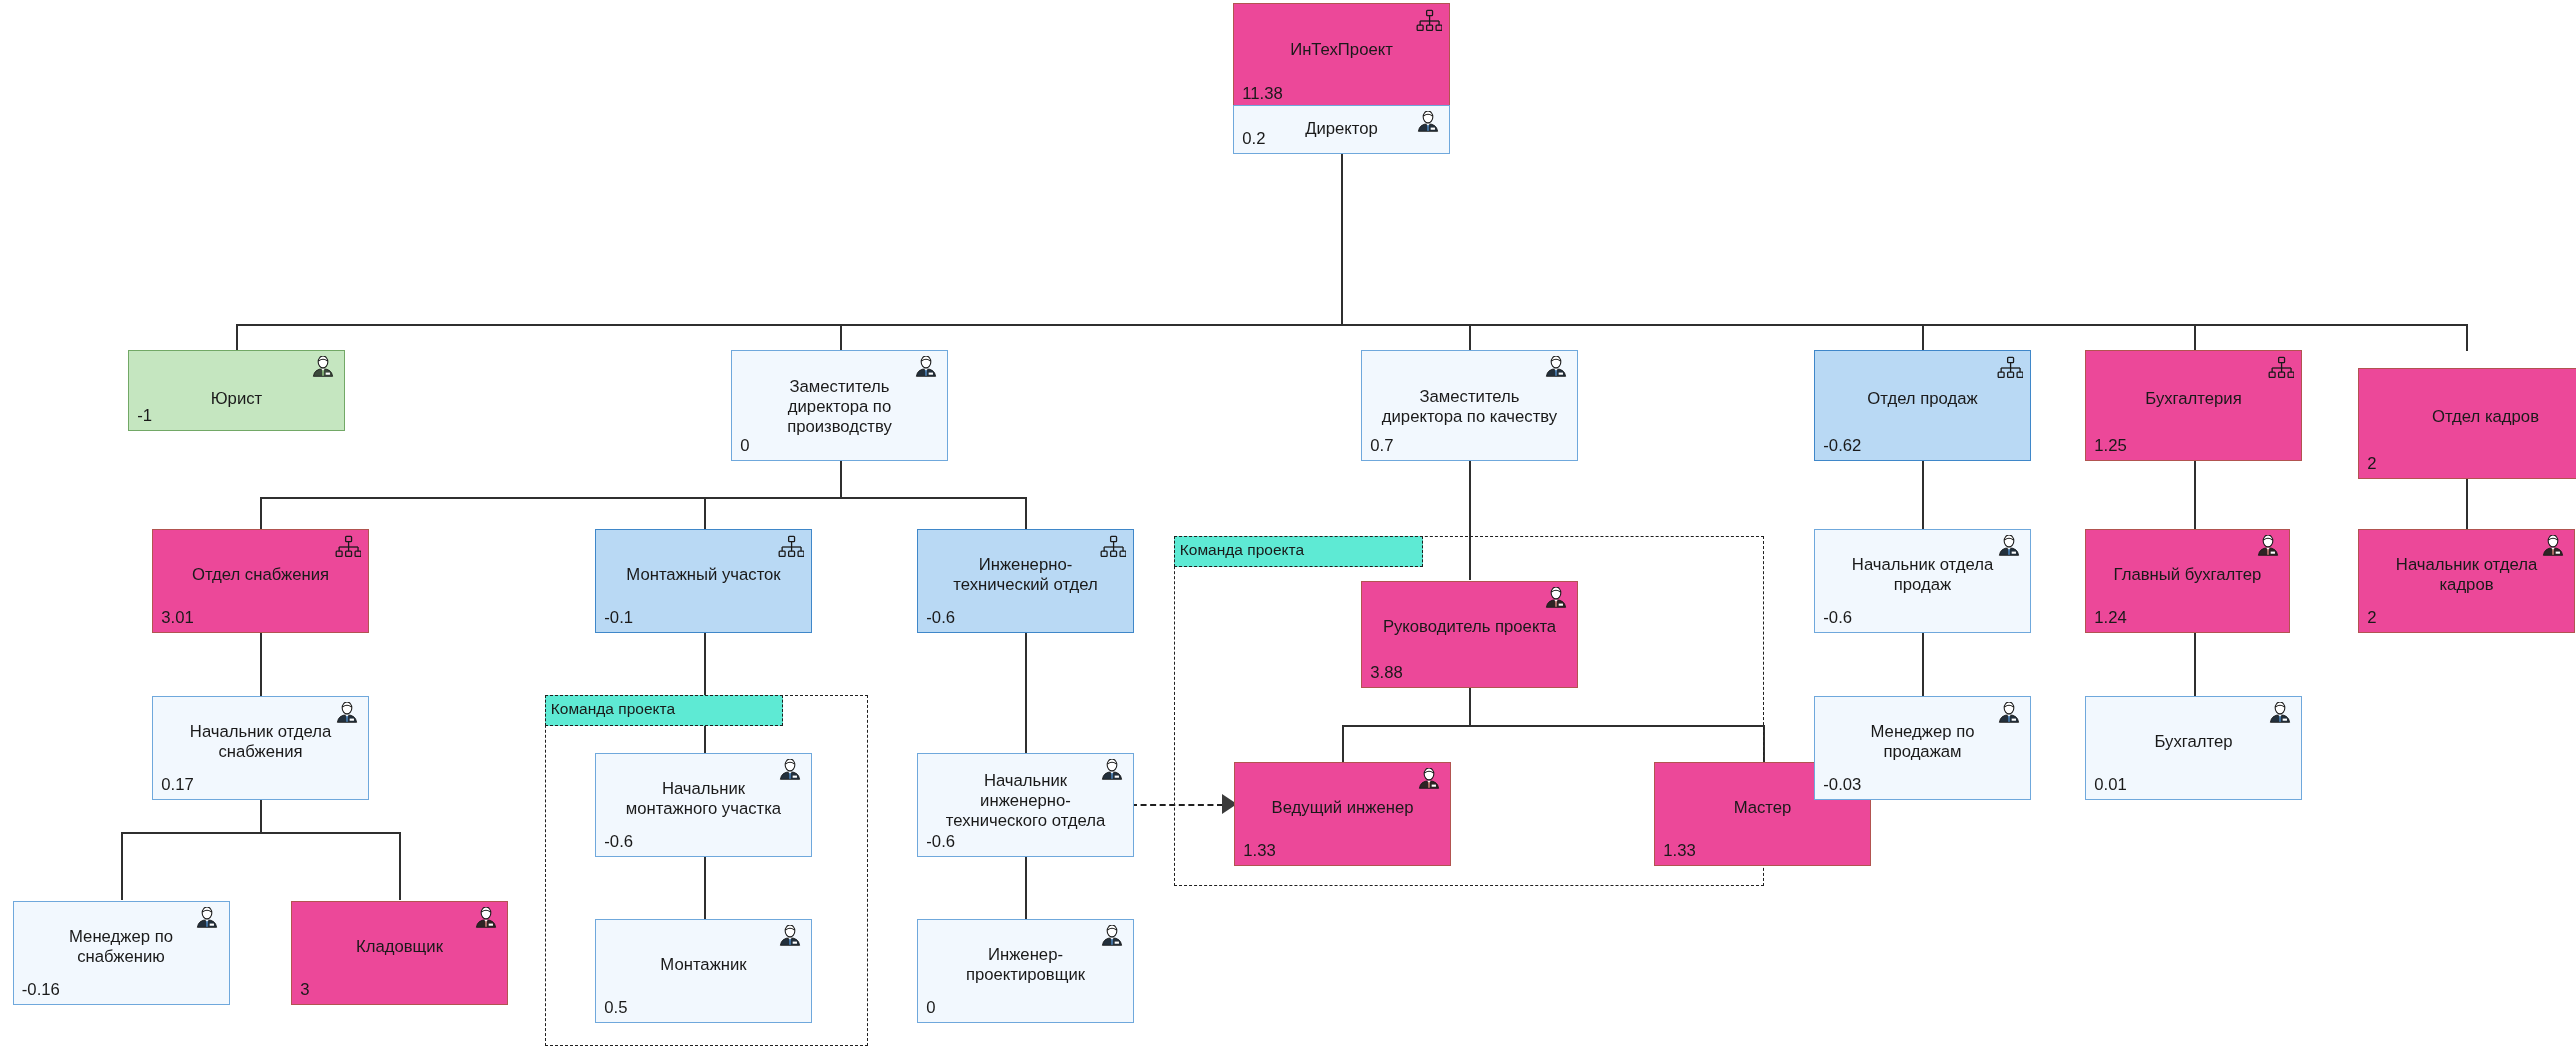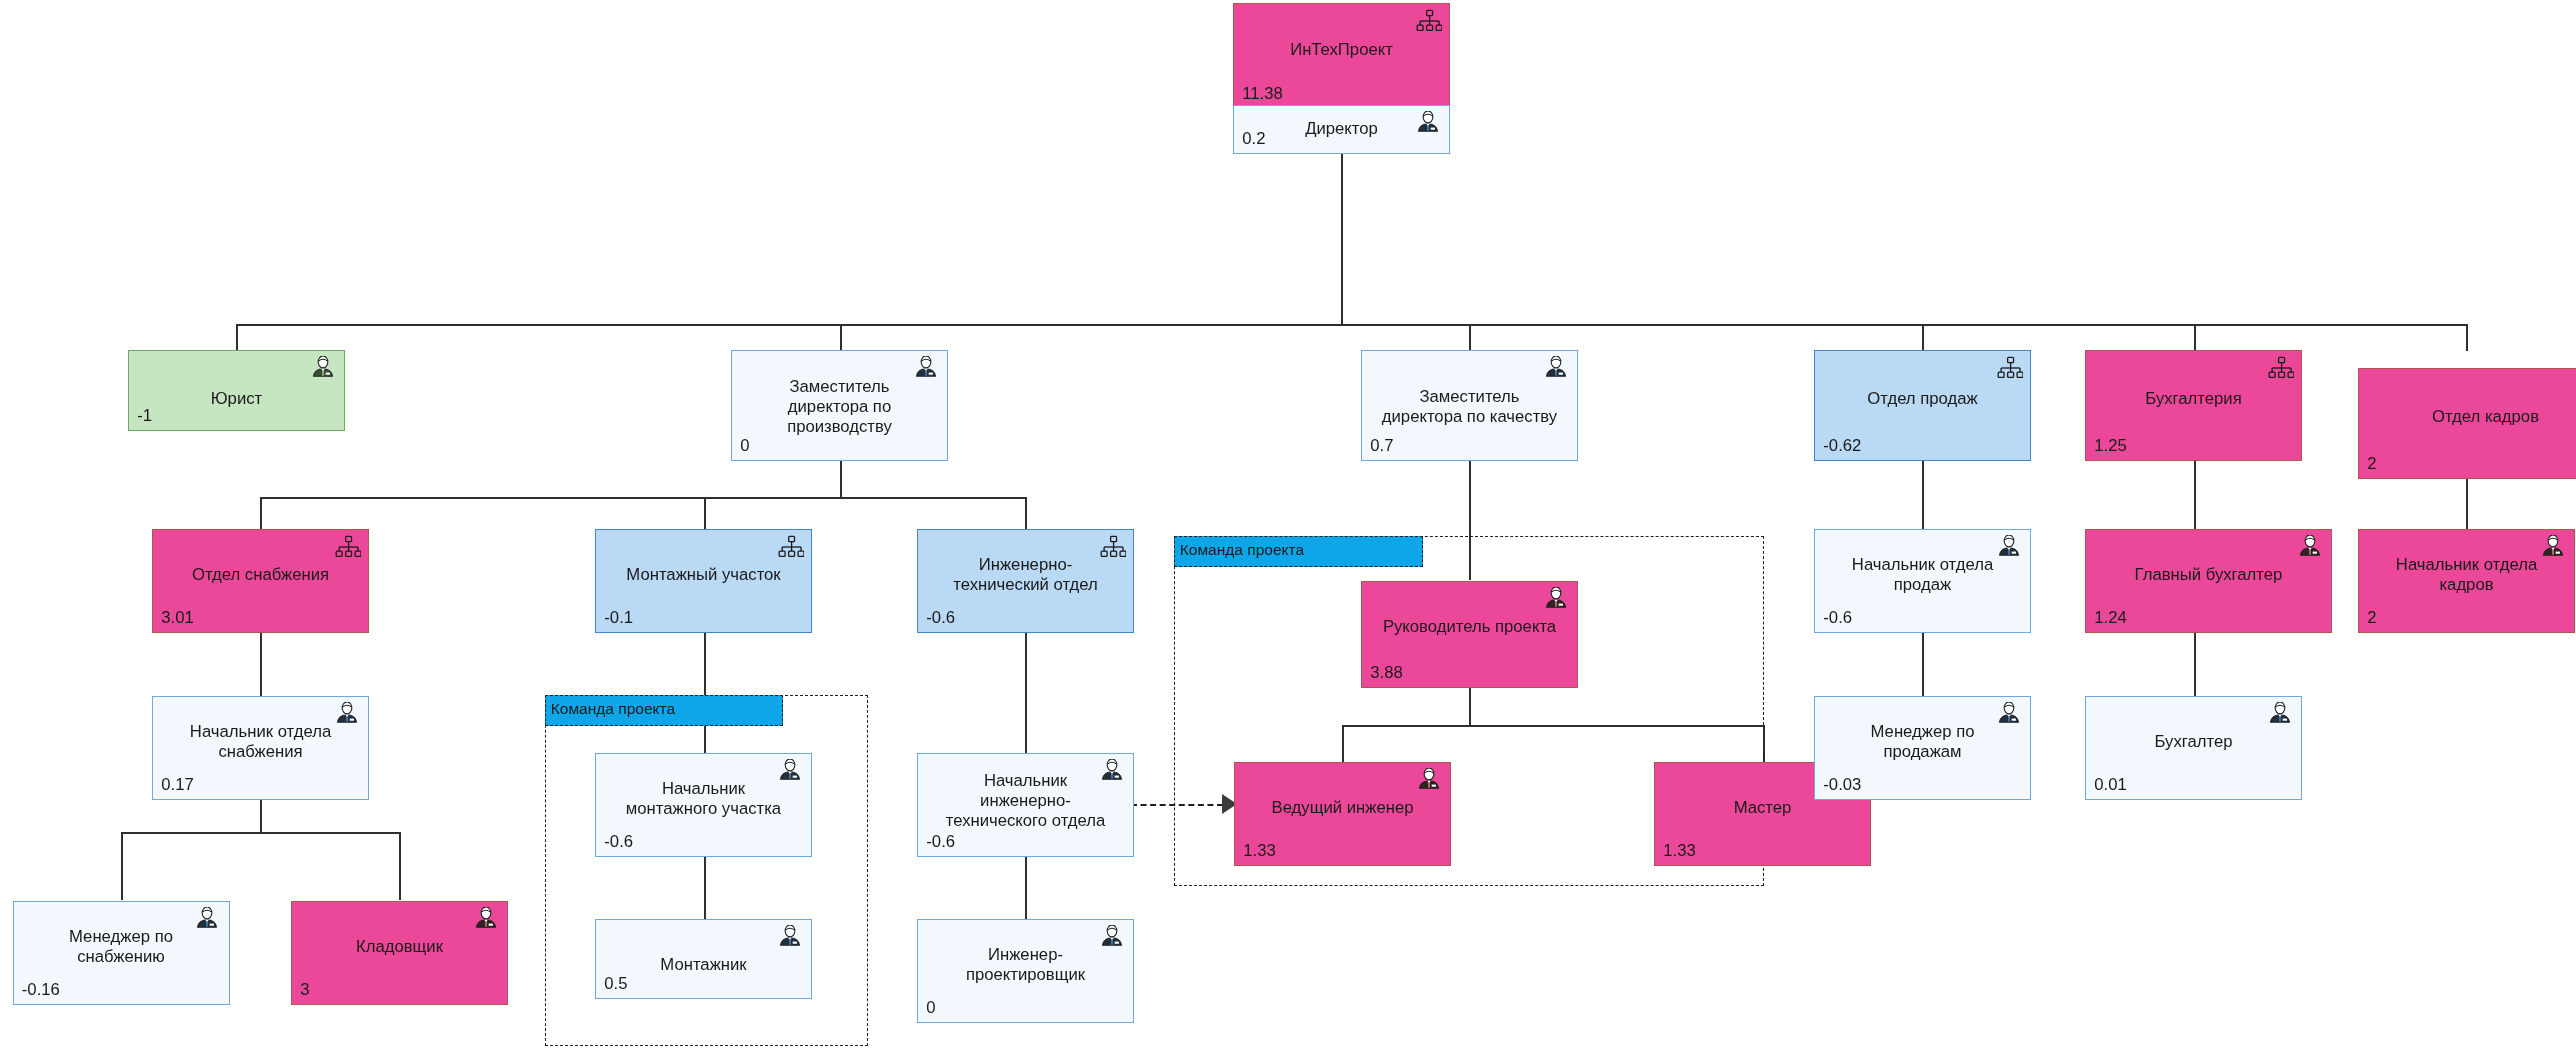--- a/index.html
+++ b/index.html
@@ -29,21 +29,21 @@
   
   .ln{position:absolute;background:#2f2f2f;}
   .ln.v{width:1.8px;}
   .ln.h{height:1.8px;}
 
   
   .group{position:absolute;box-sizing:border-box;border:1.8px dashed #1f1f1f;background:transparent;}
   .group-tab{
       position:absolute;box-sizing:border-box;
       border:1.8px dashed #1f1f1f;border-bottom:1.8px dashed #1f1f1f;
-      background:#0ea5e9;
+      background:#5eead4;
       font-size:15.5px;line-height:15.5px;color:#1a1a1a;
       padding:5.4px 0 0 4.8px;
   }
 
   
   .dash-line{position:absolute;height:0;border-top:2.4px dashed #1f1f1f;}
   .arrow-head{
       position:absolute;width:0;height:0;
       border-top:10px solid transparent;
       border-bottom:10px solid transparent;
@@ -332,21 +332,21 @@
         <path d="M19 24 l3 6 l3 -6 z" fill="#ffffff"></path>
         <rect x="20.5" y="26" width="3" height="11" fill="#4a7fb5"></rect>
         <rect x="27" y="31" width="8" height="4" fill="#ffffff"></rect>
       </svg>
     </span>
     <span class="title" style="top:25px;">Начальник отдела
 продаж</span>
     <span class="value">-0.6</span>
   </div>
 
-  <div class="node pal-pink" style="left:2085px;top:529px;width:247px;height:104px;">
+  <div class="node pal-pink" style="left:2085px;top:529px;width:205px;height:104px;">
     <span class="ic">
       <svg viewBox="0 0 44 40" width="24" height="21.4">
         <ellipse cx="22" cy="11" rx="9" ry="11" fill="#ffffff" stroke="#1a1a1a" stroke-width="2"></ellipse>
         <path d="M14 9 q8 -6 16 0" fill="none" stroke="#1a1a1a" stroke-width="2"></path>
         <path d="M4 38 q2 -14 18 -14 q16 0 18 14 z" fill="#2e2424" stroke="#1a1a1a" stroke-width="1.6"></path>
         <path d="M19 24 l3 6 l3 -6 z" fill="#ffffff"></path>
         <rect x="20.5" y="26" width="3" height="11" fill="#c27a72"></rect>
         <rect x="27" y="31" width="8" height="4" fill="#ffffff"></rect>
       </svg>
     </span>
@@ -504,21 +504,21 @@
         <path d="M4 38 q2 -14 18 -14 q16 0 18 14 z" fill="#2e2424" stroke="#1a1a1a" stroke-width="1.6"></path>
         <path d="M19 24 l3 6 l3 -6 z" fill="#ffffff"></path>
         <rect x="20.5" y="26" width="3" height="11" fill="#c27a72"></rect>
         <rect x="27" y="31" width="8" height="4" fill="#ffffff"></rect>
       </svg>
     </span>
     <span class="title" style="top:35px;">Кладовщик</span>
     <span class="value">3</span>
   </div>
 
-  <div class="node pal-lblue" style="left:595px;top:919px;width:217px;height:80px;">
+  <div class="node pal-lblue" style="left:595px;top:919px;width:217px;height:104px;">
     <span class="ic">
       <svg viewBox="0 0 44 40" width="24" height="21.4">
         <ellipse cx="22" cy="11" rx="9" ry="11" fill="#ffffff" stroke="#1a1a1a" stroke-width="2"></ellipse>
         <path d="M14 9 q8 -6 16 0" fill="none" stroke="#1a1a1a" stroke-width="2"></path>
         <path d="M4 38 q2 -14 18 -14 q16 0 18 14 z" fill="#23303c" stroke="#1a1a1a" stroke-width="1.6"></path>
         <path d="M19 24 l3 6 l3 -6 z" fill="#ffffff"></path>
         <rect x="20.5" y="26" width="3" height="11" fill="#4a7fb5"></rect>
         <rect x="27" y="31" width="8" height="4" fill="#ffffff"></rect>
       </svg>
     </span>

